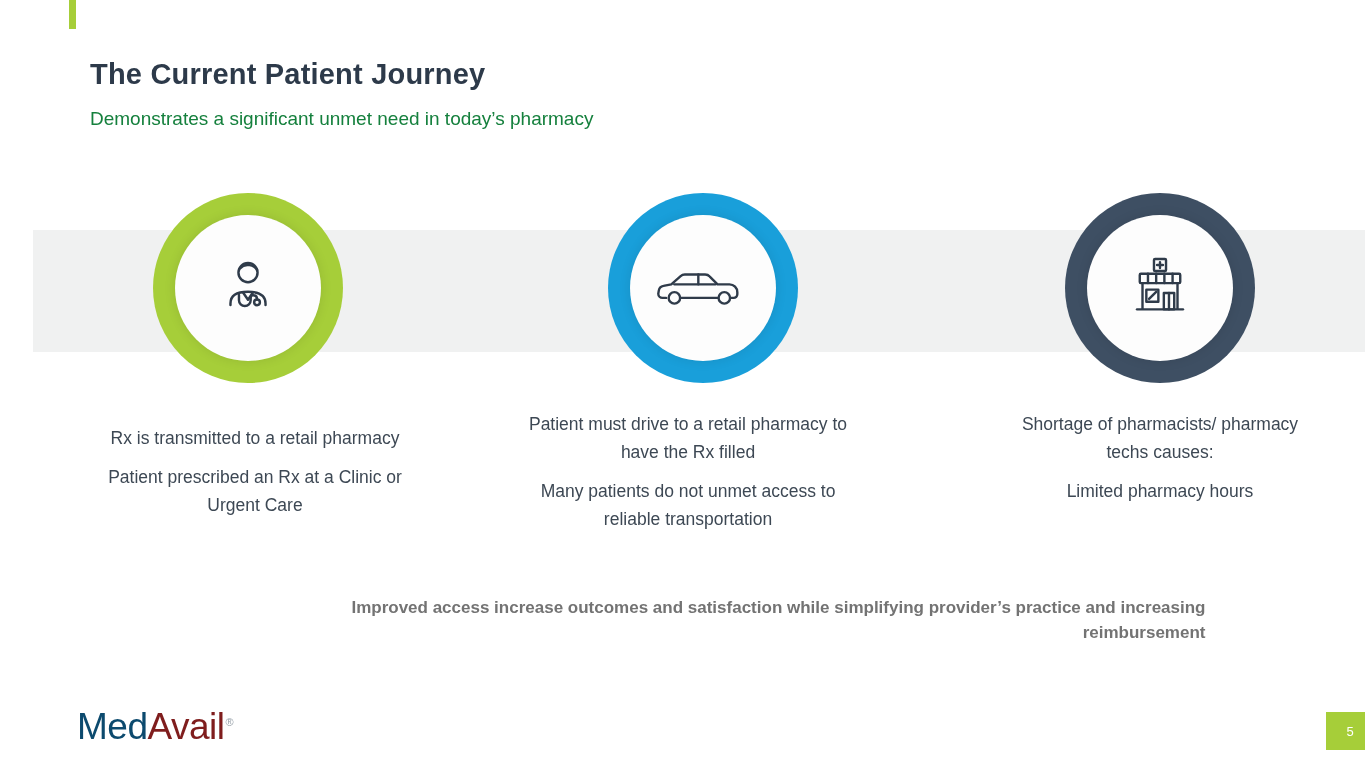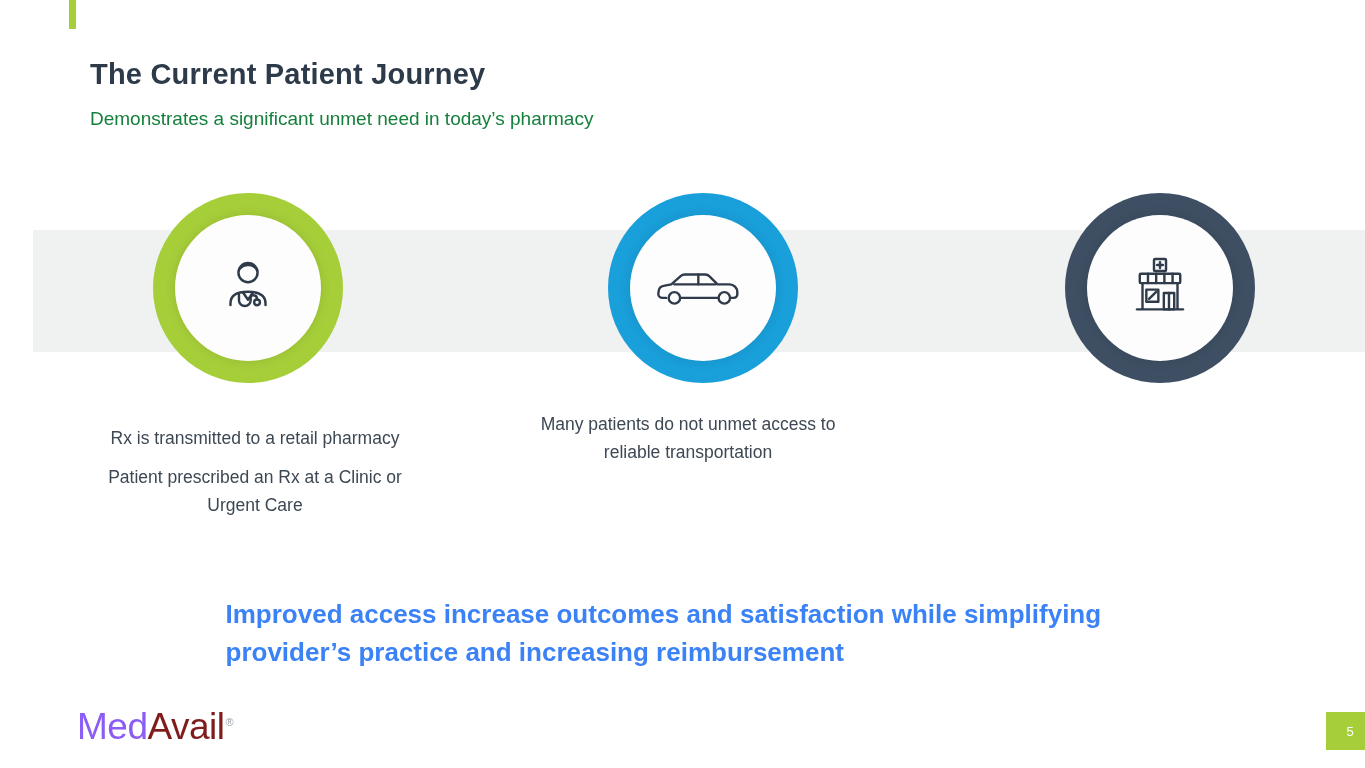--- a/index.html
+++ b/index.html
@@ -31,28 +31,28 @@
   .ring-3{left:1032px;top:193px;}
   .step-text{
     position:absolute;text-align:center;font-size:17.5px;line-height:1.6;color:#3d4854;
   }
   .col-1{left:62px;top:424px;width:320px;}
   .col-2{left:485px;top:410px;width:340px;}
   .col-3{left:972px;top:410px;width:310px;}
   .step-text p{margin:0 0 11px 0;}
   .takeaway{
     position:absolute;left:50%;top:596px;transform:translateX(-50%);
-    width:980px;text-align:left;font-size:26px;font-weight:700;color:#3b82f6;
+    width:980px;text-align:right;font-size:17px;font-weight:700;color:#737373;
     line-height:1.45;margin:0;
   }
   .logo{
     position:absolute;left:44px;top:706px;font-size:37px;font-weight:400;
     letter-spacing:-0.5px;white-space:nowrap;
   }
-  .logo .med{color:#8b5cf6;}
+  .logo .med{color:#0c4a6e;}
   .logo .avail{color:#7f1d1d;}
   .logo .reg{font-size:11px;color:#9aa3ab;vertical-align:super;margin-left:1px;}
   .page-box{
     position:absolute;left:1293px;top:712px;width:48px;height:38px;background:#a6ce39;
     display:flex;align-items:center;justify-content:center;color:#ffffff;font-size:13px;
   }
   .icon-svg{display:block;}
 </style>
 </head>
 <body>
@@ -121,24 +121,27 @@
       </span>
     </div>
   </div>
 
   <div class="step-text col-1">
     <p>Rx is transmitted to a retail pharmacy</p>
     <p>Patient prescribed an Rx at a Clinic or Urgent Care</p>
   </div>
 
   <div class="step-text col-2">
+    <p>Patient must drive to a retail pharmacy to have the Rx filled</p>
     <p>Many patients do not unmet access to reliable transportation</p>
   </div>
 
   <div class="step-text col-3">
+    <p>Shortage of pharmacists/ pharmacy techs causes:</p>
+    <p>Limited pharmacy hours</p>
   </div>
 
   <p class="takeaway">Improved access increase outcomes and satisfaction while simplifying provider’s practice and increasing reimbursement</p>
 
   <div class="logo">
     <span class="med">Med</span><span class="avail">Avail</span><span class="reg">®</span>
   </div>
 
   <div class="page-box">
     <span>5</span>

